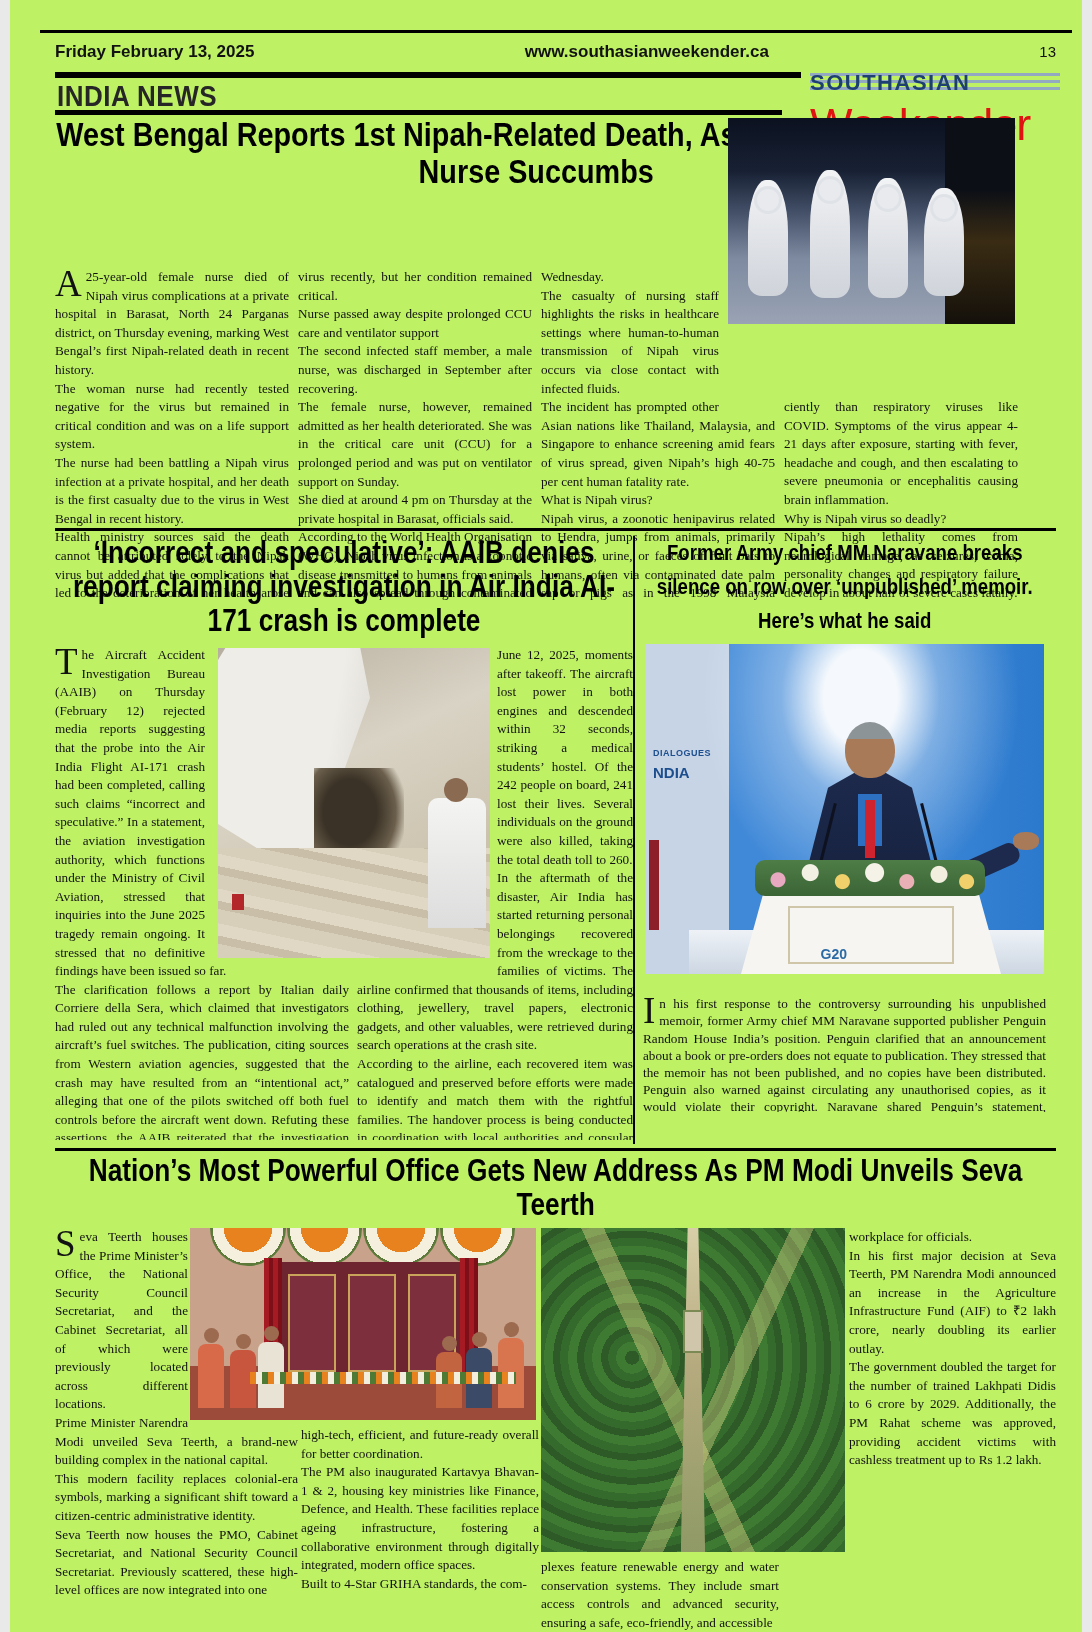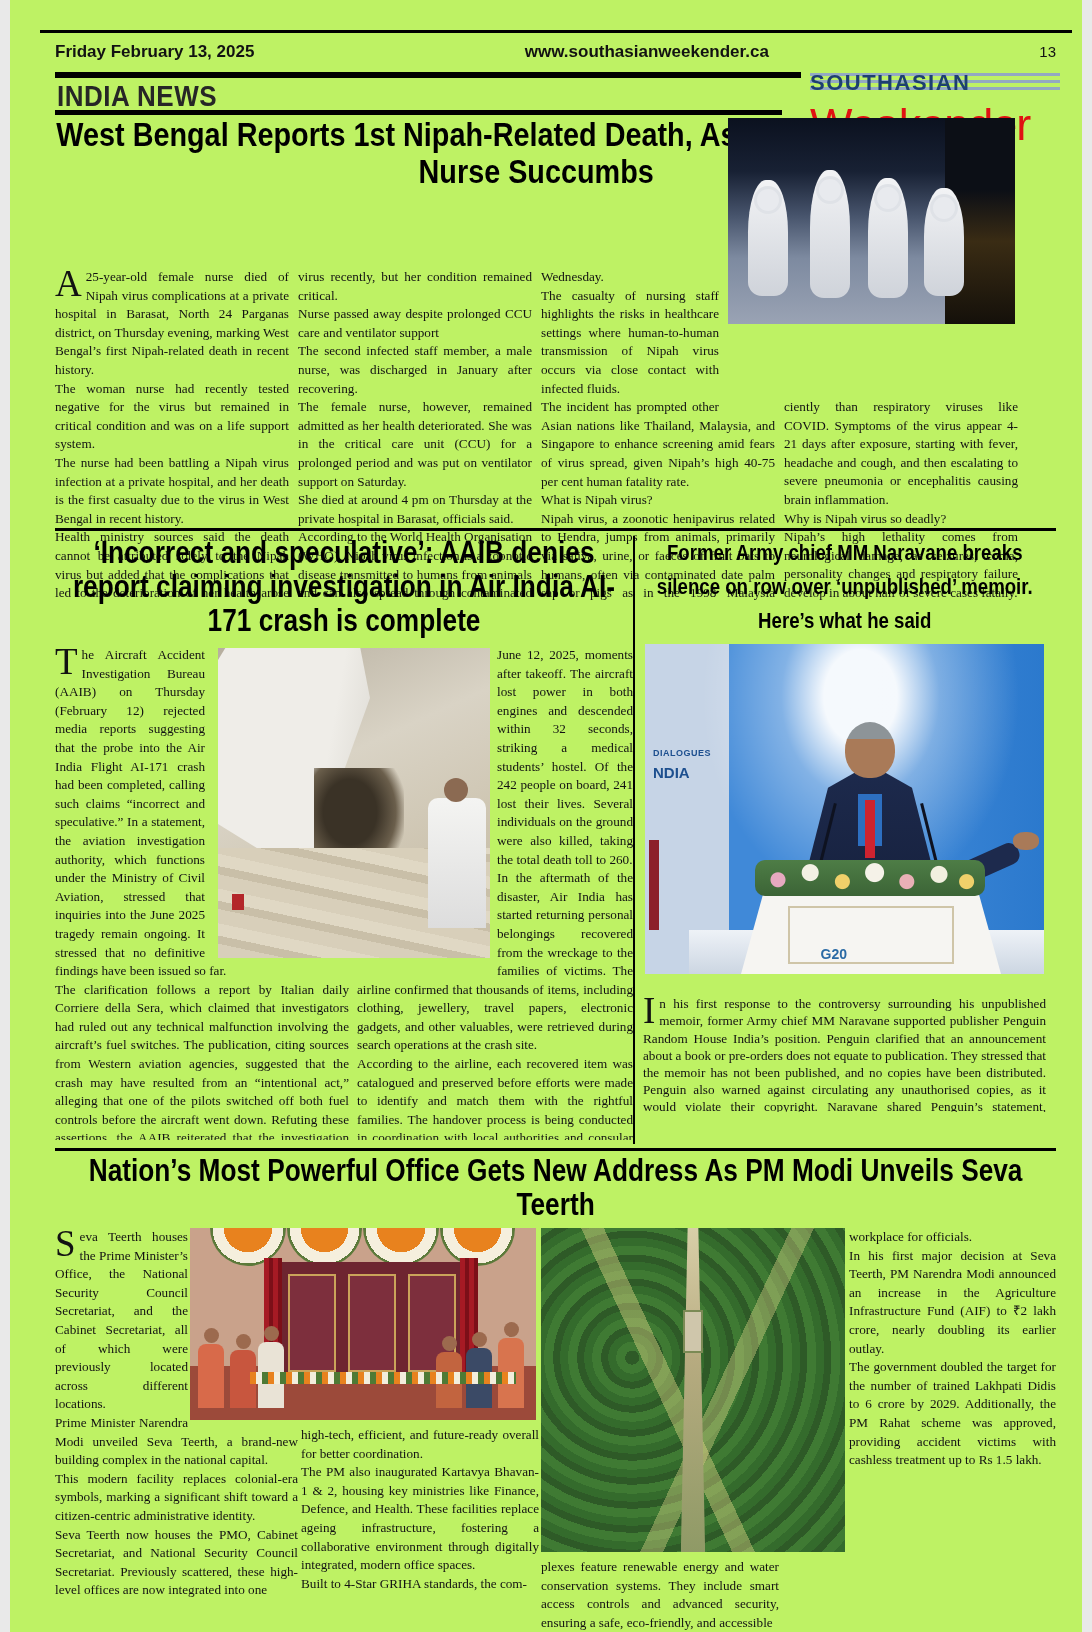--- a/index.html
+++ b/index.html
@@ -200,22 +200,22 @@
         <div class="paras">
             <p>The woman nurse had recently tested negative for the virus but remained in critical condition and was on a life support system.</p>
             <p>The nurse had been battling a Nipah virus infection at a private hospital, and her death is the first casualty due to the virus in West Bengal in recent history.</p>
             <p>Health ministry sources said the death cannot be attributed solely to the Nipah virus but added that the complications that led to the deterioration of her health arose due to the viral infection.</p>
           </div>
       </div>
       <div class="a1-col">
         <div class="paras">
             <p>virus recently, but her condition remained critical.</p>
             <p>Nurse passed away despite prolonged CCU care and ventilator support</p>
-            <p>The second infected staff member, a male nurse, was discharged in January after recovering.</p>
-            <p>The female nurse, however, remained admitted as her health deteriorated. She was in the critical care unit (CCU) for a prolonged period and was put on ventilator support on Saturday.</p>
+            <p>The second infected staff member, a male nurse, was discharged in September after recovering.</p>
+            <p>The female nurse, however, remained admitted as her health deteriorated. She was in the critical care unit (CCU) for a prolonged period and was put on ventilator support on Sunday.</p>
             <p>She died at around 4 pm on Thursday at the private hospital in Barasat, officials said.</p>
             <p>According to the World Health Organisation (WHO), Nipah virus infection is a zoonotic disease transmitted to humans from animals and can also spread through contaminated food or direct human-to-human contact.</p>
           </div>
       </div>
       <div class="a1-col">
         <div class="spacer-r3"></div>
         <div class="paras">
             <p>Wednesday.</p>
             <p>The casualty of nursing staff highlights the risks in healthcare settings where human-to-human transmission of Nipah virus occurs via close contact with infected fluids.</p>
             <p>The incident has prompted other Asian nations like Thailand, Malaysia, and Singapore to enhance screening amid fears of virus spread, given Nipah’s high 40-75 per cent human fatality rate.</p>
@@ -356,20 +356,20 @@
         <div class="paras">
             <p>plexes feature renewable energy and water conservation systems. They include smart access controls and advanced security, ensuring a safe, eco-friendly, and accessible</p>
           </div>
       </div>
 
       <div class="seva-colR2">
         <div class="spacer-lR2"></div>
         <div class="paras">
             <p>workplace for officials.</p>
             <p>In his first major decision at Seva Teerth, PM Narendra Modi announced an increase in the Agriculture Infrastructure Fund (AIF) to ₹2 lakh crore, nearly doubling its earlier outlay.</p>
-            <p>The government doubled the target for the number of trained Lakhpati Didis to 6 crore by 2029. Additionally, the PM Rahat scheme was approved, providing accident victims with cashless treatment up to Rs 1.5 lakh.</p>
+            <p>The government doubled the target for the number of trained Lakhpati Didis to 6 crore by 2029. Additionally, the PM Rahat scheme was approved, providing accident victims with cashless treatment up to Rs 1.2 lakh.</p>
           </div>
       </div>
 
     </div>
   </div>
 
 </div>
 
 </body></html>

